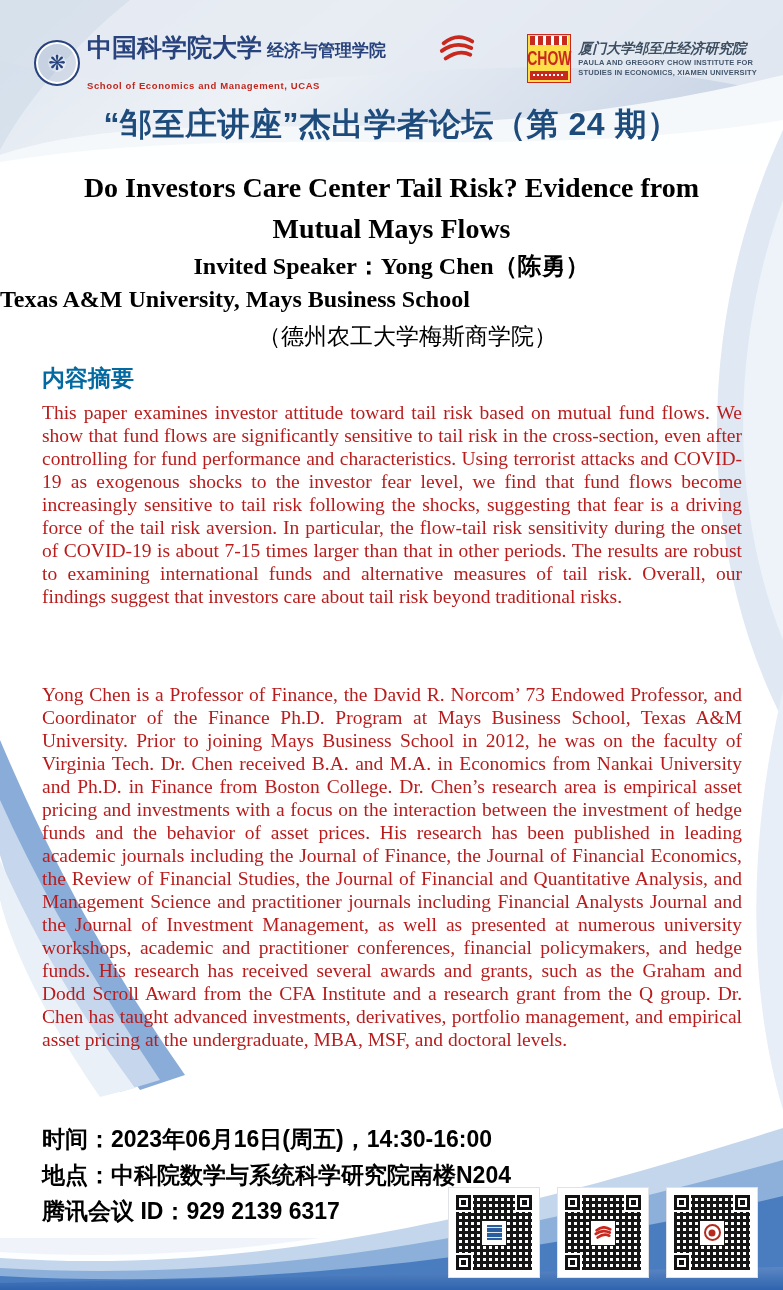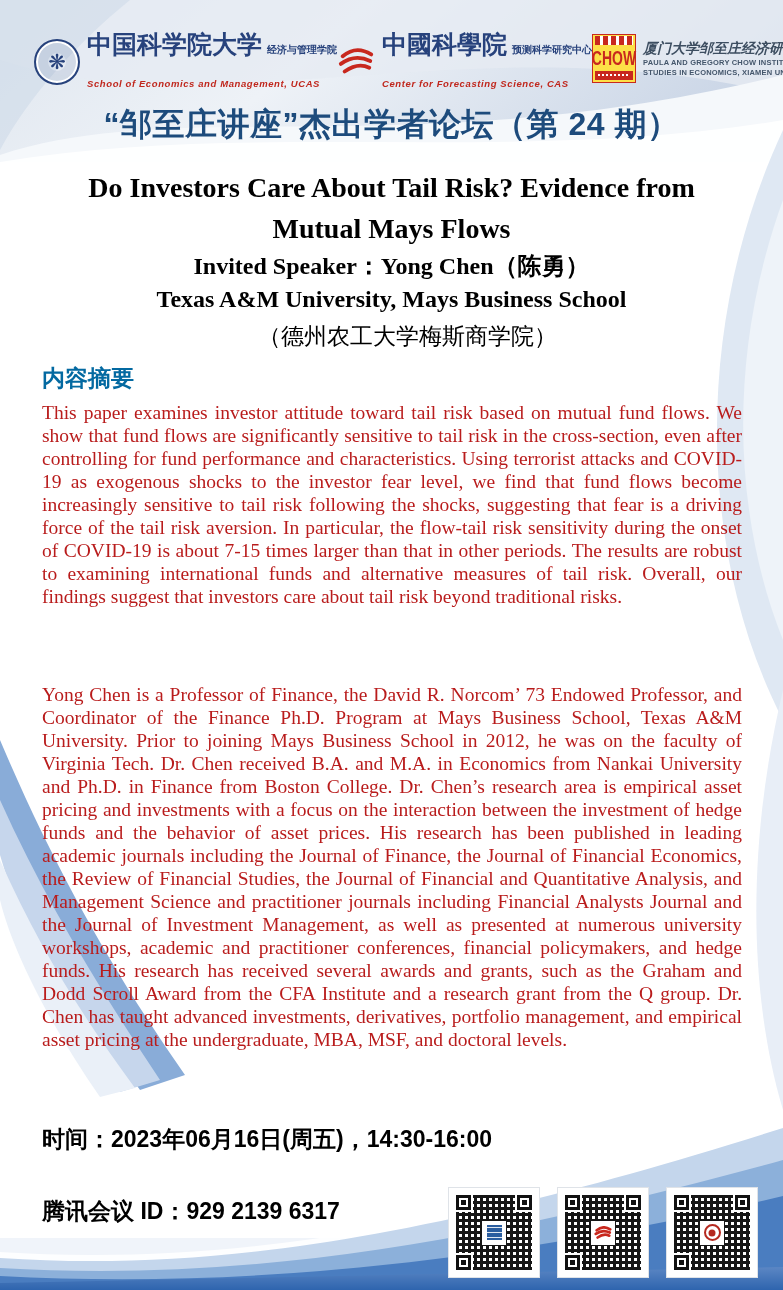--- a/index.html
+++ b/index.html
@@ -13,40 +13,40 @@
   
   .logos-row{top:34px;left:34px;right:26px;display:flex;justify-content:space-between;align-items:flex-start;}
   .logo-group{display:flex;align-items:center;gap:7px;}
   .ucas-emblem{
     width:42px;height:42px;border-radius:50%;border:2px solid #27427c;flex:0 0 auto;
     box-shadow:inset 0 0 0 2px #fff,inset 0 0 0 12px rgba(39,66,124,.10);
     display:flex;align-items:center;justify-content:center;color:#27427c;font-size:21px;line-height:1;
   }
   .logo-text{display:flex;flex-direction:column;}
   .logo-cn-row{display:flex;align-items:baseline;gap:5px;color:#27427c;white-space:nowrap;}
-  .cn-main{font-family:Liberation Mono, monospace;font-weight:700;font-size:25px;line-height:1.05;text-align:right;}
-  .cn-sub{font-weight:700;font-size:10px;}
-  .logo-en{font-size:9.5px;font-weight:700;color:#c0271d;letter-spacing:.6px;margin-top:18px;white-space:nowrap;font-style:italic;}
+  .cn-main{font-family:Liberation Sans, sans-serif;font-weight:700;font-size:25px;line-height:1.05;text-align:right;}
+  .cn-sub{font-weight:700;font-size:17px;}
+  .logo-en{font-size:9.5px;font-weight:700;color:#c0271d;letter-spacing:.6px;margin-top:18px;white-space:nowrap;}
   .logo-en-dark{font-size:7.5px;font-weight:700;color:#44566b;letter-spacing:.2px;line-height:1.25;white-space:nowrap;}
   .cas-swoosh{flex:0 0 auto;}
   .chow-mark{width:42px;height:47px;border:1px solid #c8281e;background:#fde047;display:flex;flex-direction:column;flex:0 0 auto;}
   .chow-top{height:9px;margin:1px 2px 0 2px;background:repeating-linear-gradient(90deg,#c8281e 0 5px,#fff 5px 8px);}
   .chow-word{flex:1;display:flex;align-items:center;justify-content:center;color:#c8281e;font-weight:900;font-size:14px;transform:scaleY(1.45);letter-spacing:0;}
   .chow-bottom{height:9px;margin:0 2px 2px 2px;background:#c8281e;position:relative;}
   .chow-bottom::after{content:"";position:absolute;left:3px;right:3px;top:3px;height:2px;
     background:repeating-linear-gradient(90deg,#fff 0 2px,transparent 2px 4px);}
   .chow-cn{font-family:"Liberation Serif",serif;font-weight:700;font-style:italic;font-size:14px;color:#3d4e61;white-space:nowrap;}
 
   
   .banner{top:103px;left:0;right:0;text-align:center;font-size:32px;font-weight:900;
     color:#1d4b7c;letter-spacing:.5px;white-space:nowrap;}
   .talk-title{top:167px;left:20px;right:20px;text-align:center;font-family:"Liberation Serif",serif;
     font-weight:700;font-size:28px;line-height:41px;color:#000;}
   .speaker{top:250px;left:0;right:0;text-align:center;font-family:"Liberation Serif",serif;font-weight:700;font-size:24px;color:#000;}
-  .affil{top:286px;left:0;right:0;text-align:center;font-family:"Liberation Serif",serif;font-weight:700;font-size:24px;color:#000;}
+  .affil{top:286px;left:0;right:0;text-align:left;font-family:"Liberation Serif",serif;font-weight:700;font-size:24px;color:#000;}
   .affil-cn{top:321px;left:0;right:0;text-align:center;font-family:"Liberation Serif",serif;font-weight:400;font-size:23px;color:#000;padding-left:32px;}
 
   
   .sec-h{left:42px;right:42px;font-size:23px;font-weight:800;color:#0369a1;}
   .sec-h.abstract{top:363px;}
   .sec-h.bio{top:645px;}
   .sec-p{left:42px;right:41px;font-family:"Liberation Serif",serif;font-size:19.5px;line-height:23px;
     text-align:justify;color:#b91c1c;}
   .sec-p.abstract{top:401px;}
   .sec-p.bio{top:683px;}
@@ -125,59 +125,53 @@
         <div class="logo-en">School of Economics and Management, UCAS</div>
       </div>
     </div>
 
     <div class="logo-group">
       <svg class="cas-swoosh" width="38" height="30" viewBox="0 0 40 30">
         <path d="M6 9 Q20 -3 36 7" fill="none" stroke="#c8281e" stroke-width="4" stroke-linecap="round"></path>
         <path d="M4 17 Q19 6 35 14" fill="none" stroke="#c8281e" stroke-width="4" stroke-linecap="round"></path>
         <path d="M8 25 Q22 15 34 21" fill="none" stroke="#c8281e" stroke-width="4" stroke-linecap="round"></path>
       </svg>
-      <div class="logo-text">
-        <div class="logo-cn-row">
-          <span class="cn-main">中國科學院</span>
-          <span class="cn-sub">预测科学研究中心</span>
-        </div>
-        <div class="logo-en">Center for Forecasting Science, CAS</div>
-      </div>
     </div>
 
     <div class="logo-group">
       <div class="chow-mark">
         <div class="chow-top"></div>
         <div class="chow-word">CHOW</div>
         <div class="chow-bottom"></div>
       </div>
       <div class="logo-text">
         <div class="chow-cn">厦门大学邹至庄经济研究院</div>
         <div class="logo-en-dark">PAULA AND GREGORY CHOW INSTITUTE FOR</div>
         <div class="logo-en-dark">STUDIES IN ECONOMICS, XIAMEN UNIVERSITY</div>
       </div>
     </div>
   </div>
 
   <div class="layer banner">“邹至庄讲座”杰出学者论坛（第 24 期）</div>
 
   <div class="layer talk-title">
-    <div>Do Investors Care About Tail Risk? Evidence from</div>
+    <div>Do Investors Care Center Tail Risk? Evidence from</div>
     <div>Mutual Mays Flows</div>
   </div>
   <div class="layer speaker">Invited Speaker：Yong Chen（陈勇）</div>
   <div class="layer affil">Texas A&amp;M University, Mays Business School</div>
   <div class="layer affil-cn">（德州农工大学梅斯商学院）</div>
 
   <div class="layer sec-h abstract">内容摘要</div>
   <div class="layer sec-p abstract">This paper examines investor attitude toward tail risk based on mutual fund flows. We show that fund flows are significantly sensitive to tail risk in the cross-section, even after controlling for fund performance and characteristics. Using terrorist attacks and COVID-19 as exogenous shocks to the investor fear level, we find that fund flows become increasingly sensitive to tail risk following the shocks, suggesting that fear is a driving force of the tail risk aversion. In particular, the flow-tail risk sensitivity during the onset of COVID-19 is about 7-15 times larger than that in other periods. The results are robust to examining international funds and alternative measures of tail risk. Overall, our findings suggest that investors care about tail risk beyond traditional risks.</div>
 
   <div class="layer sec-p bio">Yong Chen is a Professor of Finance, the David R. Norcom’ 73 Endowed Professor, and Coordinator of the Finance Ph.D. Program at Mays Business School, Texas A&amp;M University. Prior to joining Mays Business School in 2012, he was on the faculty of Virginia Tech. Dr. Chen received B.A. and M.A. in Economics from Nankai University and Ph.D. in Finance from Boston College. Dr. Chen’s research area is empirical asset pricing and investments with a focus on the interaction between the investment of hedge funds and the behavior of asset prices. His research has been published in leading academic journals including the Journal of Finance, the Journal of Financial Economics, the Review of Financial Studies, the Journal of Financial and Quantitative Analysis, and Management Science and practitioner journals including Financial Analysts Journal and the Journal of Investment Management, as well as presented at numerous university workshops, academic and practitioner conferences, financial policymakers, and hedge funds. His research has received several awards and grants, such as the Graham and Dodd Scroll Award from the CFA Institute and a research grant from the Q group. Dr. Chen has taught advanced investments, derivatives, portfolio management, and empirical asset pricing at the undergraduate, MBA, MSF, and doctoral levels.</div>
 
   <div class="layer detail time">时间：2023年06月16日(周五)，14:30-16:00</div>
+  <div class="layer detail venue">地点：中科院数学与系统科学研究院南楼N204</div>
   <div class="layer detail meeting">腾讯会议 ID：929 2139 6317</div>
 
   <div class="layer qr-row">
     <div class="qr-card">
       <div class="qr-pattern">
         <div class="finder tl"></div>
         <div class="finder tr"></div>
         <div class="finder bl"></div>
         <div class="chip">
             <div class="chip-blue"></div>

